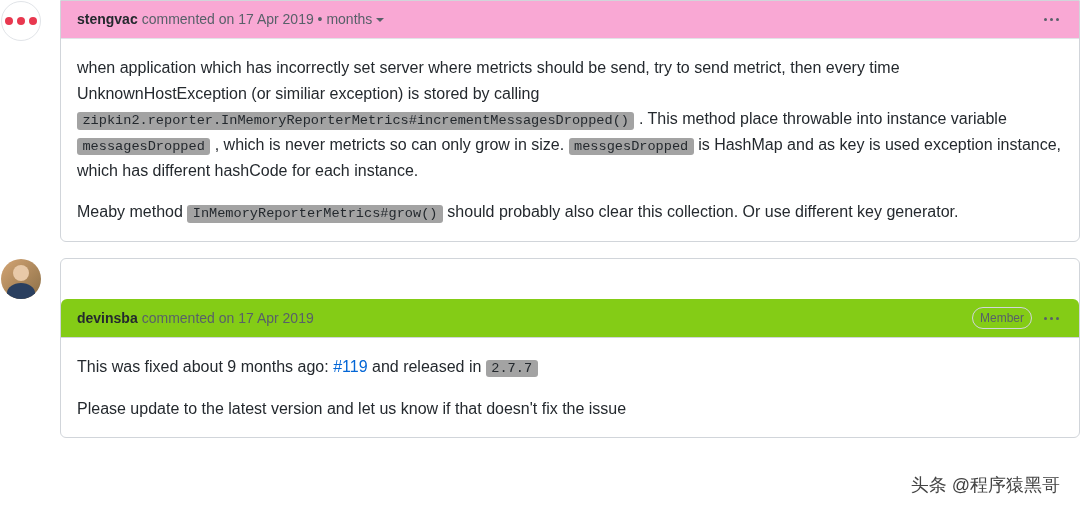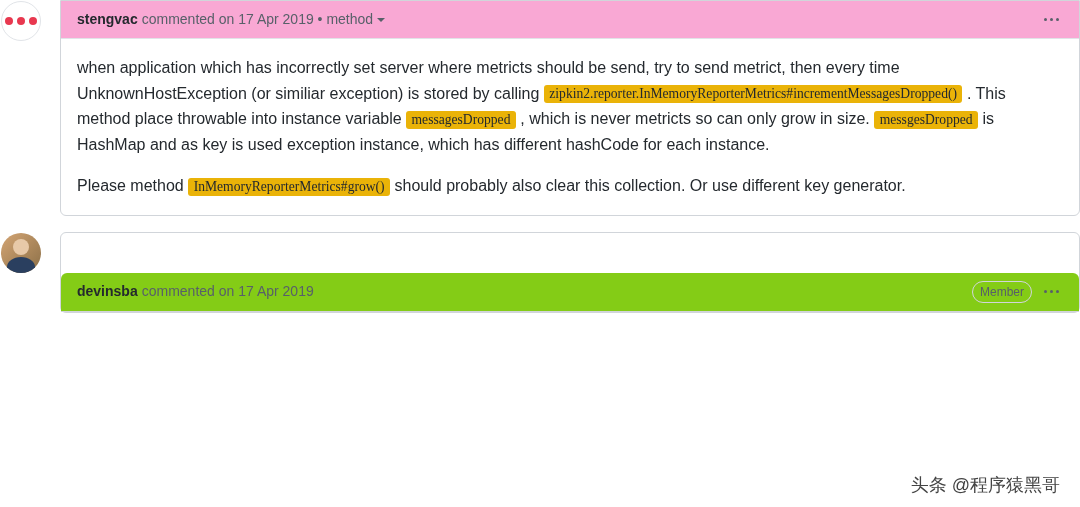--- a/index.html
+++ b/index.html
@@ -113,24 +113,24 @@
     }
     .comment-body {
       padding: 16px;
       font-size: 16px;
       line-height: 1.6;
       color: #24292e;
     }
     .comment-body p { margin-bottom: 16px; }
     .comment-body p:last-child { margin-bottom: 0; }
     code {
-      background: #eab308;
+      background: #a3a3a3;
       border-radius: 3px;
       padding: 0.1em 0.4em;
-      font-family: Liberation Serif, serif;
+      font-family: Liberation Mono, monospace;
       font-size: 85%;
     }
     a.issue-link { color: #0366d6; text-decoration: none; }
     .watermark {
       position: fixed;
       right: 20px;
       bottom: 8px;
       font-size: 18px;
       color: #444;
       font-weight: 500;
@@ -143,54 +143,63 @@
 <div class="comment comment-first">
   <div class="avatar avatar-1">
     <div class="dot"></div>
       <div class="dot"></div>
       <div class="dot"></div>
   </div>
   <div class="comment-header">
     <a class="author">stengvac</a>
     <span>commented on 17 Apr 2019</span>
     <span>&nbsp;•&nbsp;</span>
-    <span><span>method</span><span class="edited-caret"></span></span>
+    <span><span>months</span><span class="edited-caret"></span></span>
     <div class="header-spacer"></div>
     <div class="kebab">
         <span></span>
         <span></span>
         <span></span>
       </div>
   </div>
   <div class="comment-body">
     <p>
       <span>when application which has incorrectly set server where metricts should be send, try to send metrict, then every time UnknownHostException (or similiar exception) is stored by calling </span>
       <code>zipkin2.reporter.InMemoryReporterMetrics#incrementMessagesDropped()</code>
       <span>. This method place throwable into instance variable </span>
       <code>messagesDropped</code>
       <span>, which is never metricts so can only grow in size. </span>
       <code>messgesDropped</code>
       <span> is HashMap and as key is used exception instance, which has different hashCode for each instance.</span>
     </p>
     <p>
-      <span>Please method </span>
+      <span>Meaby method </span>
       <code>InMemoryReporterMetrics#grow()</code>
       <span> should probably also clear this collection. Or use different key generator.</span>
     </p>
   </div>
 </div>
 
 <div class="comment">
   <div class="avatar avatar-2"></div>
   <div class="comment-header">
     <a class="author">devinsba</a>
     <span>commented on 17 Apr 2019</span>
     <div class="header-spacer"></div>
     <span class="badge">Member</span>
     <div class="kebab">
         <span></span>
         <span></span>
         <span></span>
       </div>
   </div>
+  <div class="comment-body">
+    <p>
+      <span>This was fixed about 9 months ago: </span>
+      <a class="issue-link">#119</a>
+      <span> and released in </span>
+      <code>2.7.7</code>
+    </p>
+    <p>Please update to the latest version and let us know if that doesn't fix the issue</p>
+  </div>
 </div>
 
 <div class="watermark">头条 @程序猿黑哥</div>
 
 </body></html>

